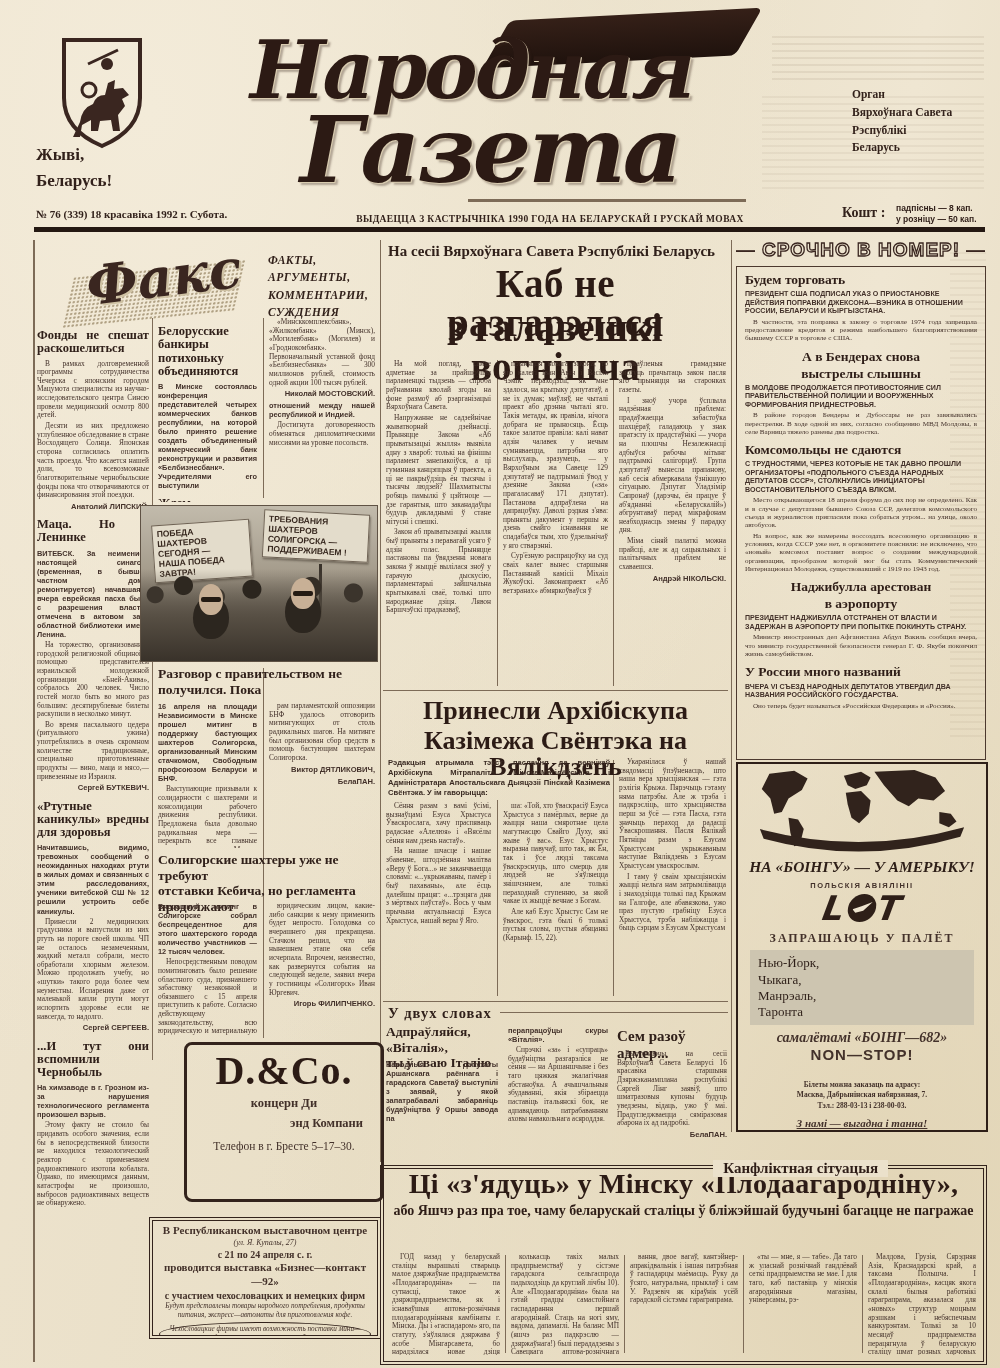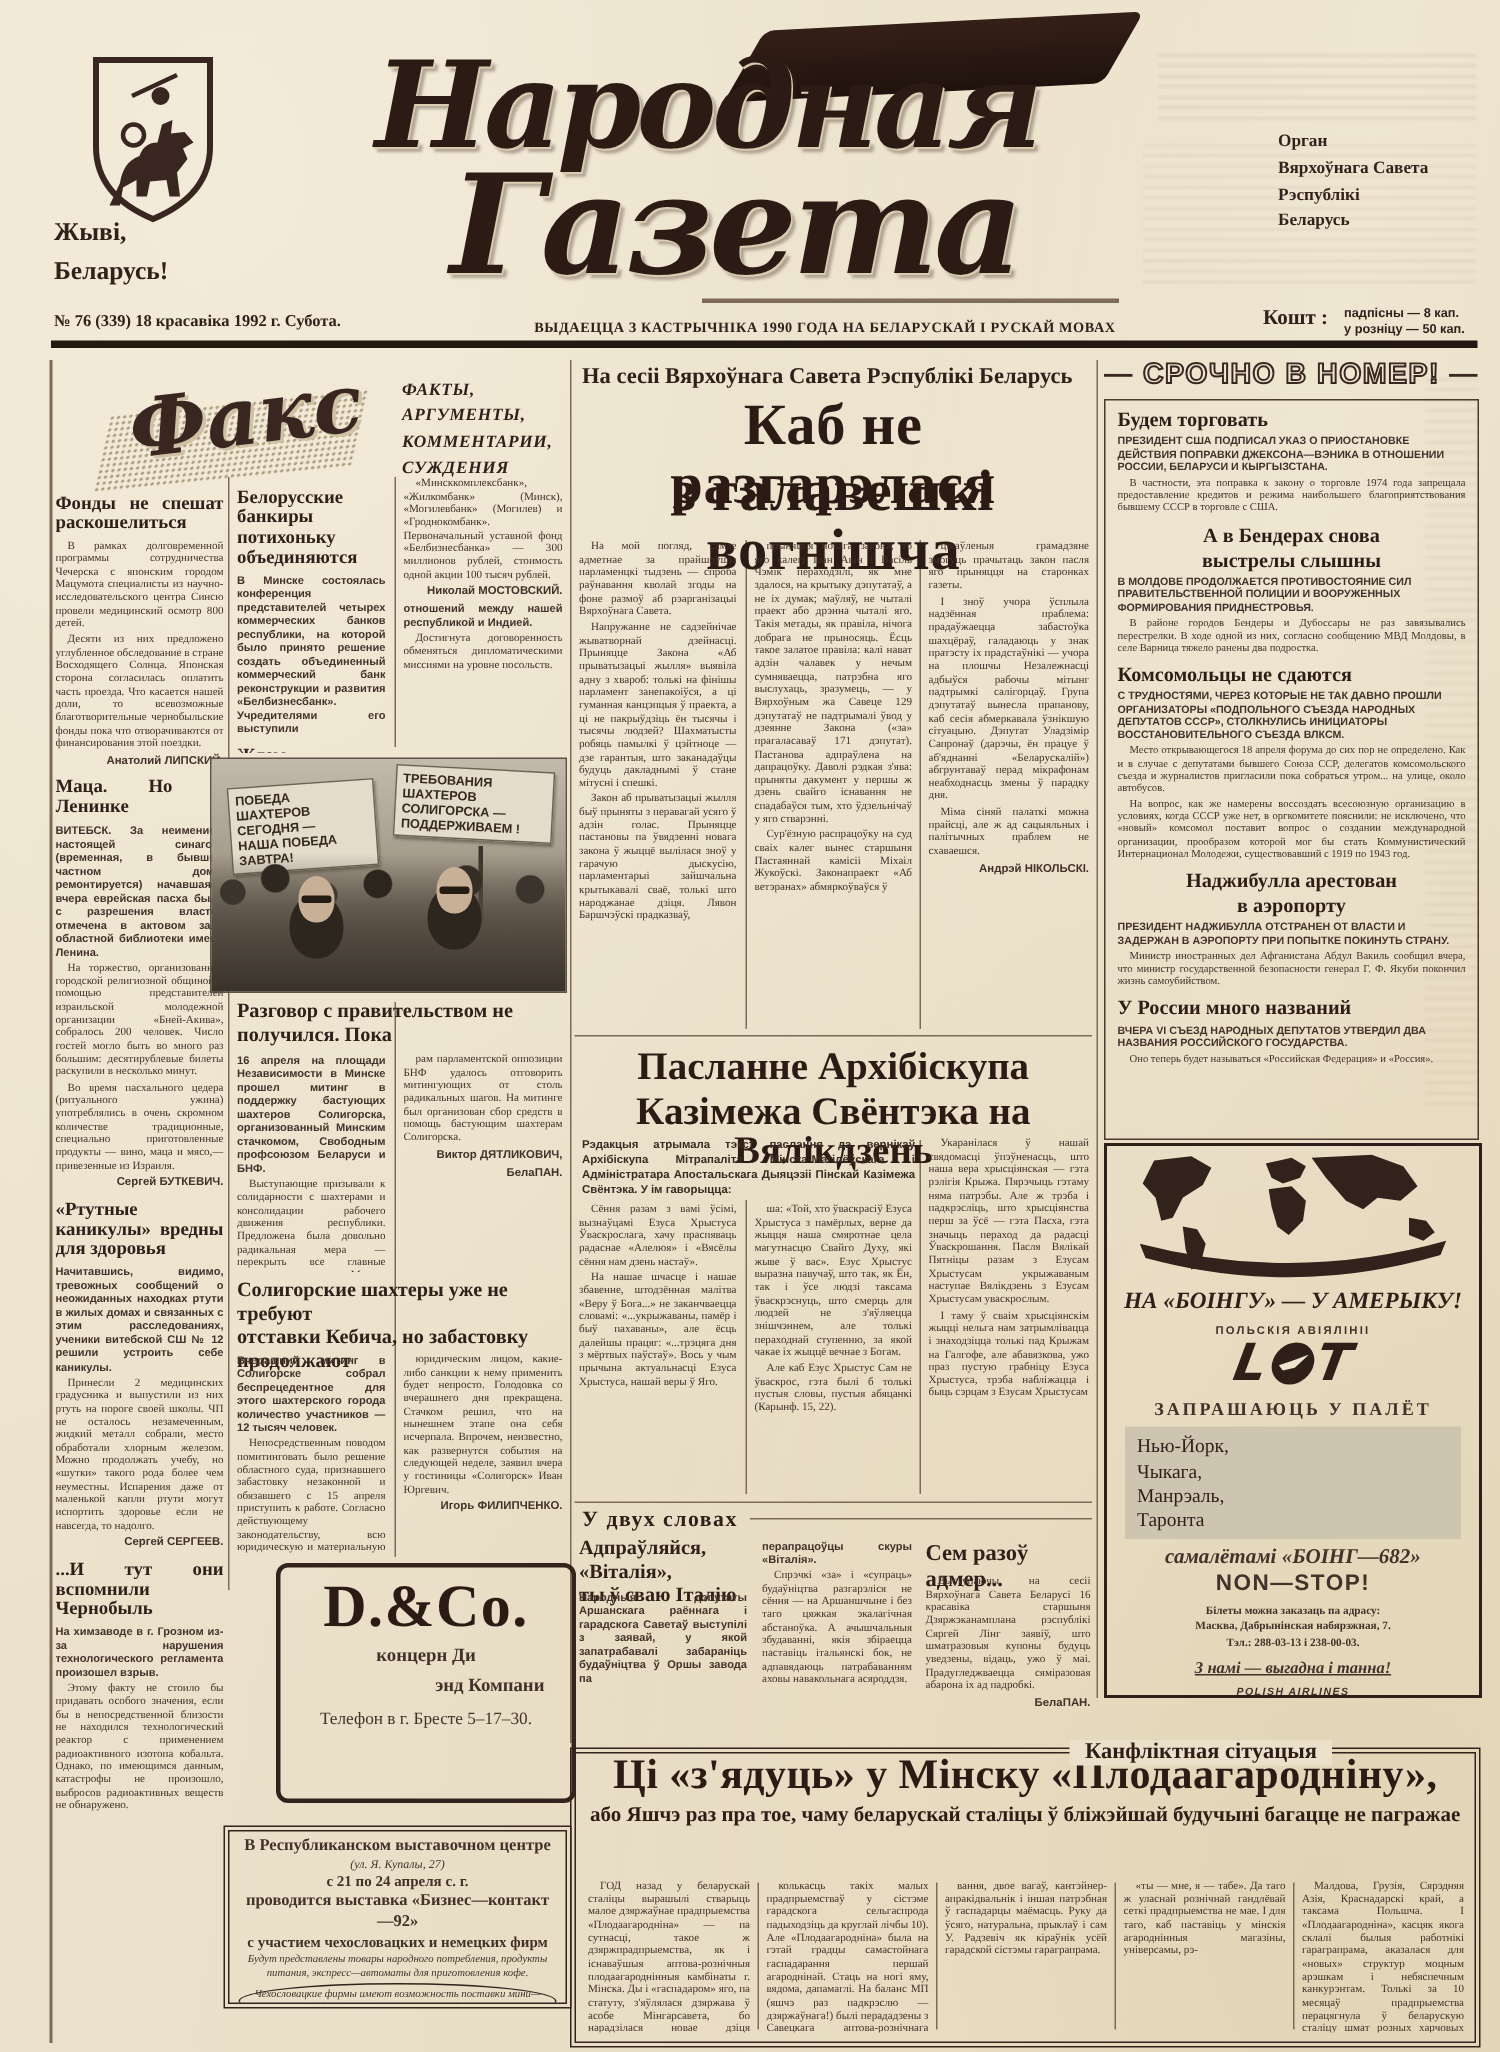--- a/index.html
+++ b/index.html
@@ -74,21 +74,21 @@
   .lot-logo{display:inline-flex;align-items:center;font:italic 900 34px/1 "DejaVu Sans",sans-serif;
     transform:skewX(-10deg);color:#2e1f18;letter-spacing:1px;}
   .lot-o{display:inline-block;width:28px;height:28px;border-radius:50%;background:#2e1f18;position:relative;margin:0 2px;}
   .lot-o i{position:absolute;left:5px;right:4px;top:8px;bottom:7px;background:#eee4cf;
     clip-path:polygon(0 55%,45% 32%,100% 0,58% 68%,18% 82%);}
   .lot-invite{font:bold 12px/1.2 "Liberation Serif",serif;letter-spacing:2px;margin-top:6px;}
   .lot-gray{display:flex;background:#cdc5b0;margin:5px 4px;padding:5px 8px;text-align:left;
     font:13px/1.25 "Liberation Serif",serif;color:#2e1f18;justify-content:space-between;}
   .lot-planes{font:italic bold 14px/1.2 "Liberation Serif",serif;margin-top:3px;}
   .lot-ns{font:bold 15px/1.1 "Liberation Sans",sans-serif;letter-spacing:1px;}
-  .lot-ord{font:bold 7.5px/1.4 "Liberation Serif",serif;margin-top:4px;}
+  .lot-ord{font:bold 7.5px/1.4 "Liberation Serif",serif;margin-top:16px;}
   .lot-slogan{font:italic bold 11px/1.2 "Liberation Serif",serif;text-decoration:underline;margin-top:6px;}
   .lot-en{font:italic bold 7px/1.2 "Liberation Sans",sans-serif;letter-spacing:1px;margin-top:6px;text-align:center;}
   
   .dcobox{position:absolute;border:3px solid #33231c;border-radius:8px;text-align:center;padding:6px 4px;overflow:hidden;}
   .dco-big{font:900 40px/1 "Liberation Serif",serif;color:#2c1b15;letter-spacing:1px;}
   .dco-l{font:bold 12.5px/1.3 "Liberation Serif",serif;margin-top:4px;}
   .dco-ph{font:11.5px/1.2 "Liberation Serif",serif;margin-top:8px;}
   .expobox{position:absolute;border:1px solid #33231c;outline:1px solid #33231c;outline-offset:2px;
     text-align:center;padding:3px 6px;overflow:hidden;}
   .expo-l1{font:bold 11px/1.25 "Liberation Serif",serif;}
@@ -229,21 +229,21 @@
     <p>Выступающие призывали к солидарности с шахтерами и консолидации рабочего движения республики. Предложена была довольно радикальная мера — перекрыть все главные магистрали и въезды в Минск, а когда транспорт остановится, «тогда и поговорить с правительством». К счастью, лиде-</p>
   </div>
   <div class="col" style="left:269px;top:702px;width:106px;height:146px">
     <p>рам парламентской оппозиции БНФ удалось отговорить митингующих от столь радикальных шагов. На митинге был организован сбор средств в помощь бастующим шахтерам Солигорска.</p>
     <div class="by">Виктор ДЯТЛИКОВИЧ,</div>
     <div class="by">БелаПАН.</div>
   </div>
 
   <div class="xhead" style="left:158px;top:852px;width:218px">
     <div>Солигорские шахтеры уже не требуют</div>
-    <div>отставки Кебича, но забастовку</div>
+    <div>отставки Кебича, но регламента</div>
     <div>продолжают</div>
   </div>
   <div class="col" style="left:158px;top:902px;width:99px;height:136px">
     <p class="lead">Вчерашний митинг в Солигорске собрал беспрецедентное для этого шахтерского города количество участников — 12 тысяч человек.</p>
     <p>Непосредственным поводом помитинговать было решение областного суда, признавшего забастовку незаконной и обязавшего с 15 апреля приступить к работе. Согласно действующему законодательству, всю юридическую и материальную ответственность в случае продолжения забастовки несет Независимый профсоюз горняков как организатор.</p>
 
   </div>
   <div class="col" style="left:269px;top:902px;width:106px;height:136px">
     <p>юридическим лицом, какие-либо санкции к нему применить будет непросто. Голодовка со вчерашнего дня прекращена. Стачком решил, что на нынешнем этапе она себя исчерпала. Впрочем, неизвестно, как развернутся события на следующей неделе, заявил вчера у гостиницы «Солигорск» Иван Юргевич.</p>
     <div class="by">Игорь ФИЛИПЧЕНКО.</div>
@@ -280,21 +280,21 @@
     <p>прыняцця новага закона, то яго калегі Іван Авін і Васіль Чэмік пераходзілі, як мне здалося, на крытыку дэпутатаў, а не іх думак; маўляў, не чыталі праект або дрэнна чыталі яго. Такія метады, як правіла, нічога добрага не прыносяць. Ёсць такое залатое правіла: калі нават адзін чалавек у нечым сумняваецца, патрэбна яго выслухаць, зразумець, — у Вярхоўным жа Савеце 129 дэпутатаў не падтрымалі ўвод у дзеянне Закона («за» прагаласаваў 171 дэпутат). Пастанова адпраўлена на дапрацоўку. Даволі рэдкая з'ява: прыняты дакумент у першы ж дзень свайго існавання не спадабаўся тым, хто ўдзельнічаў у яго стварэнні.</p>
     <p>Сур'ёзную распрацоўку на суд сваіх калег вынес старшыня Пастаяннай камісіі Міхаіл Жукоўскі. Законапраект «Аб ветэранах» абмяркоўваўся ў</p>
   </div>
   <div class="col" style="left:619px;top:360px;width:107px;height:326px">
     <p>цікаўленыя грамадзяне змогуць прачытаць закон пасля яго прыняцця на старонках газеты.</p>
     <p>І зноў учора ўсплыла надзённая праблема: прадаўжаецца забастоўка шахцёраў, галадаюць у знак пратэсту іх прадстаўнікі — учора на плошчы Незалежнасці адбыўся рабочы мітынг падтрымкі салігорцаў. Група дэпутатаў вынесла прапанову, каб сесія абмеркавала ўзнікшую сітуацыю. Дэпутат Уладзімір Сапронаў (дарэчы, ён працуе ў аб'яднанні «Беларускалій») абгрунтаваў перад мікрафонам неабходнасць змены ў парадку дня.</p>
     <p>Міма сіняй палаткі можна прайсці, але ж ад сацыяльных і палітычных праблем не схаваешся.</p>
     <div class="by">Андрэй НІКОЛЬСКІ.</div>
   </div>
 
-  <div class="pasthead" style="left:383px;top:698px">Пасланне Архібіскупа</div>
+  <div class="pasthead" style="left:383px;top:698px">Принесли Архібіскупа</div>
   <div class="pasthead" style="left:383px;top:728px">Казімежа Свёнтэка на Вялікдзень</div>
   <div class="intro" style="left:388px;top:758px;width:222px">Рэдакцыя атрымала тэкст паслання да вернікаў Архібіскупа Мітрапаліта Мінска-Магілёўскага і Адміністратара Апостальскага Дыяцэзіі Пінскай Казімежа Свёнтэка. У ім гаворыцца:</div>
   <div class="col" style="left:386px;top:802px;width:105px;height:194px">
     <p>Сёння разам з вамі ўсімі, вызнаўцамі Езуса Хрыстуса Ўваскрослага, хачу праспяваць радаснае «Алелюя» і «Вясёлы сёння нам дзень настаў».</p>
     <p>На нашае шчасце і нашае збавенне, штодзённая малітва «Веру ў Бога...» не заканчваецца словамі: «...укрыжаваны, памёр і быў пахаваны», але ёсць далейшы працяг: «...трэцяга дня з мёртвых паўстаў». Вось у чым прычына актуальнасці Езуса Хрыстуса, нашай веры ў Яго.</p>
   </div>
   <div class="col" style="left:503px;top:802px;width:105px;height:194px">
     <p>ша: «Той, хто ўваскрасіў Езуса Хрыстуса з памёрлых, верне да жыцця наша смяротнае цела магутнасцю Свайго Духу, які жыве ў вас». Езус Хрыстус выразна павучаў, што так, як Ён, так і ўсе людзі таксама ўваскрэснуць, што смерць для людзей не з'яўляецца знішчэннем, але толькі пераходнай ступенню, за якой чакае іх жыццё вечнае з Богам.</p>
     <p>Але каб Езус Хрыстус Сам не ўваскрос, гэта былі б толькі пустыя словы, пустыя абяцанкі (Карынф. 15, 22).</p>
   </div>

